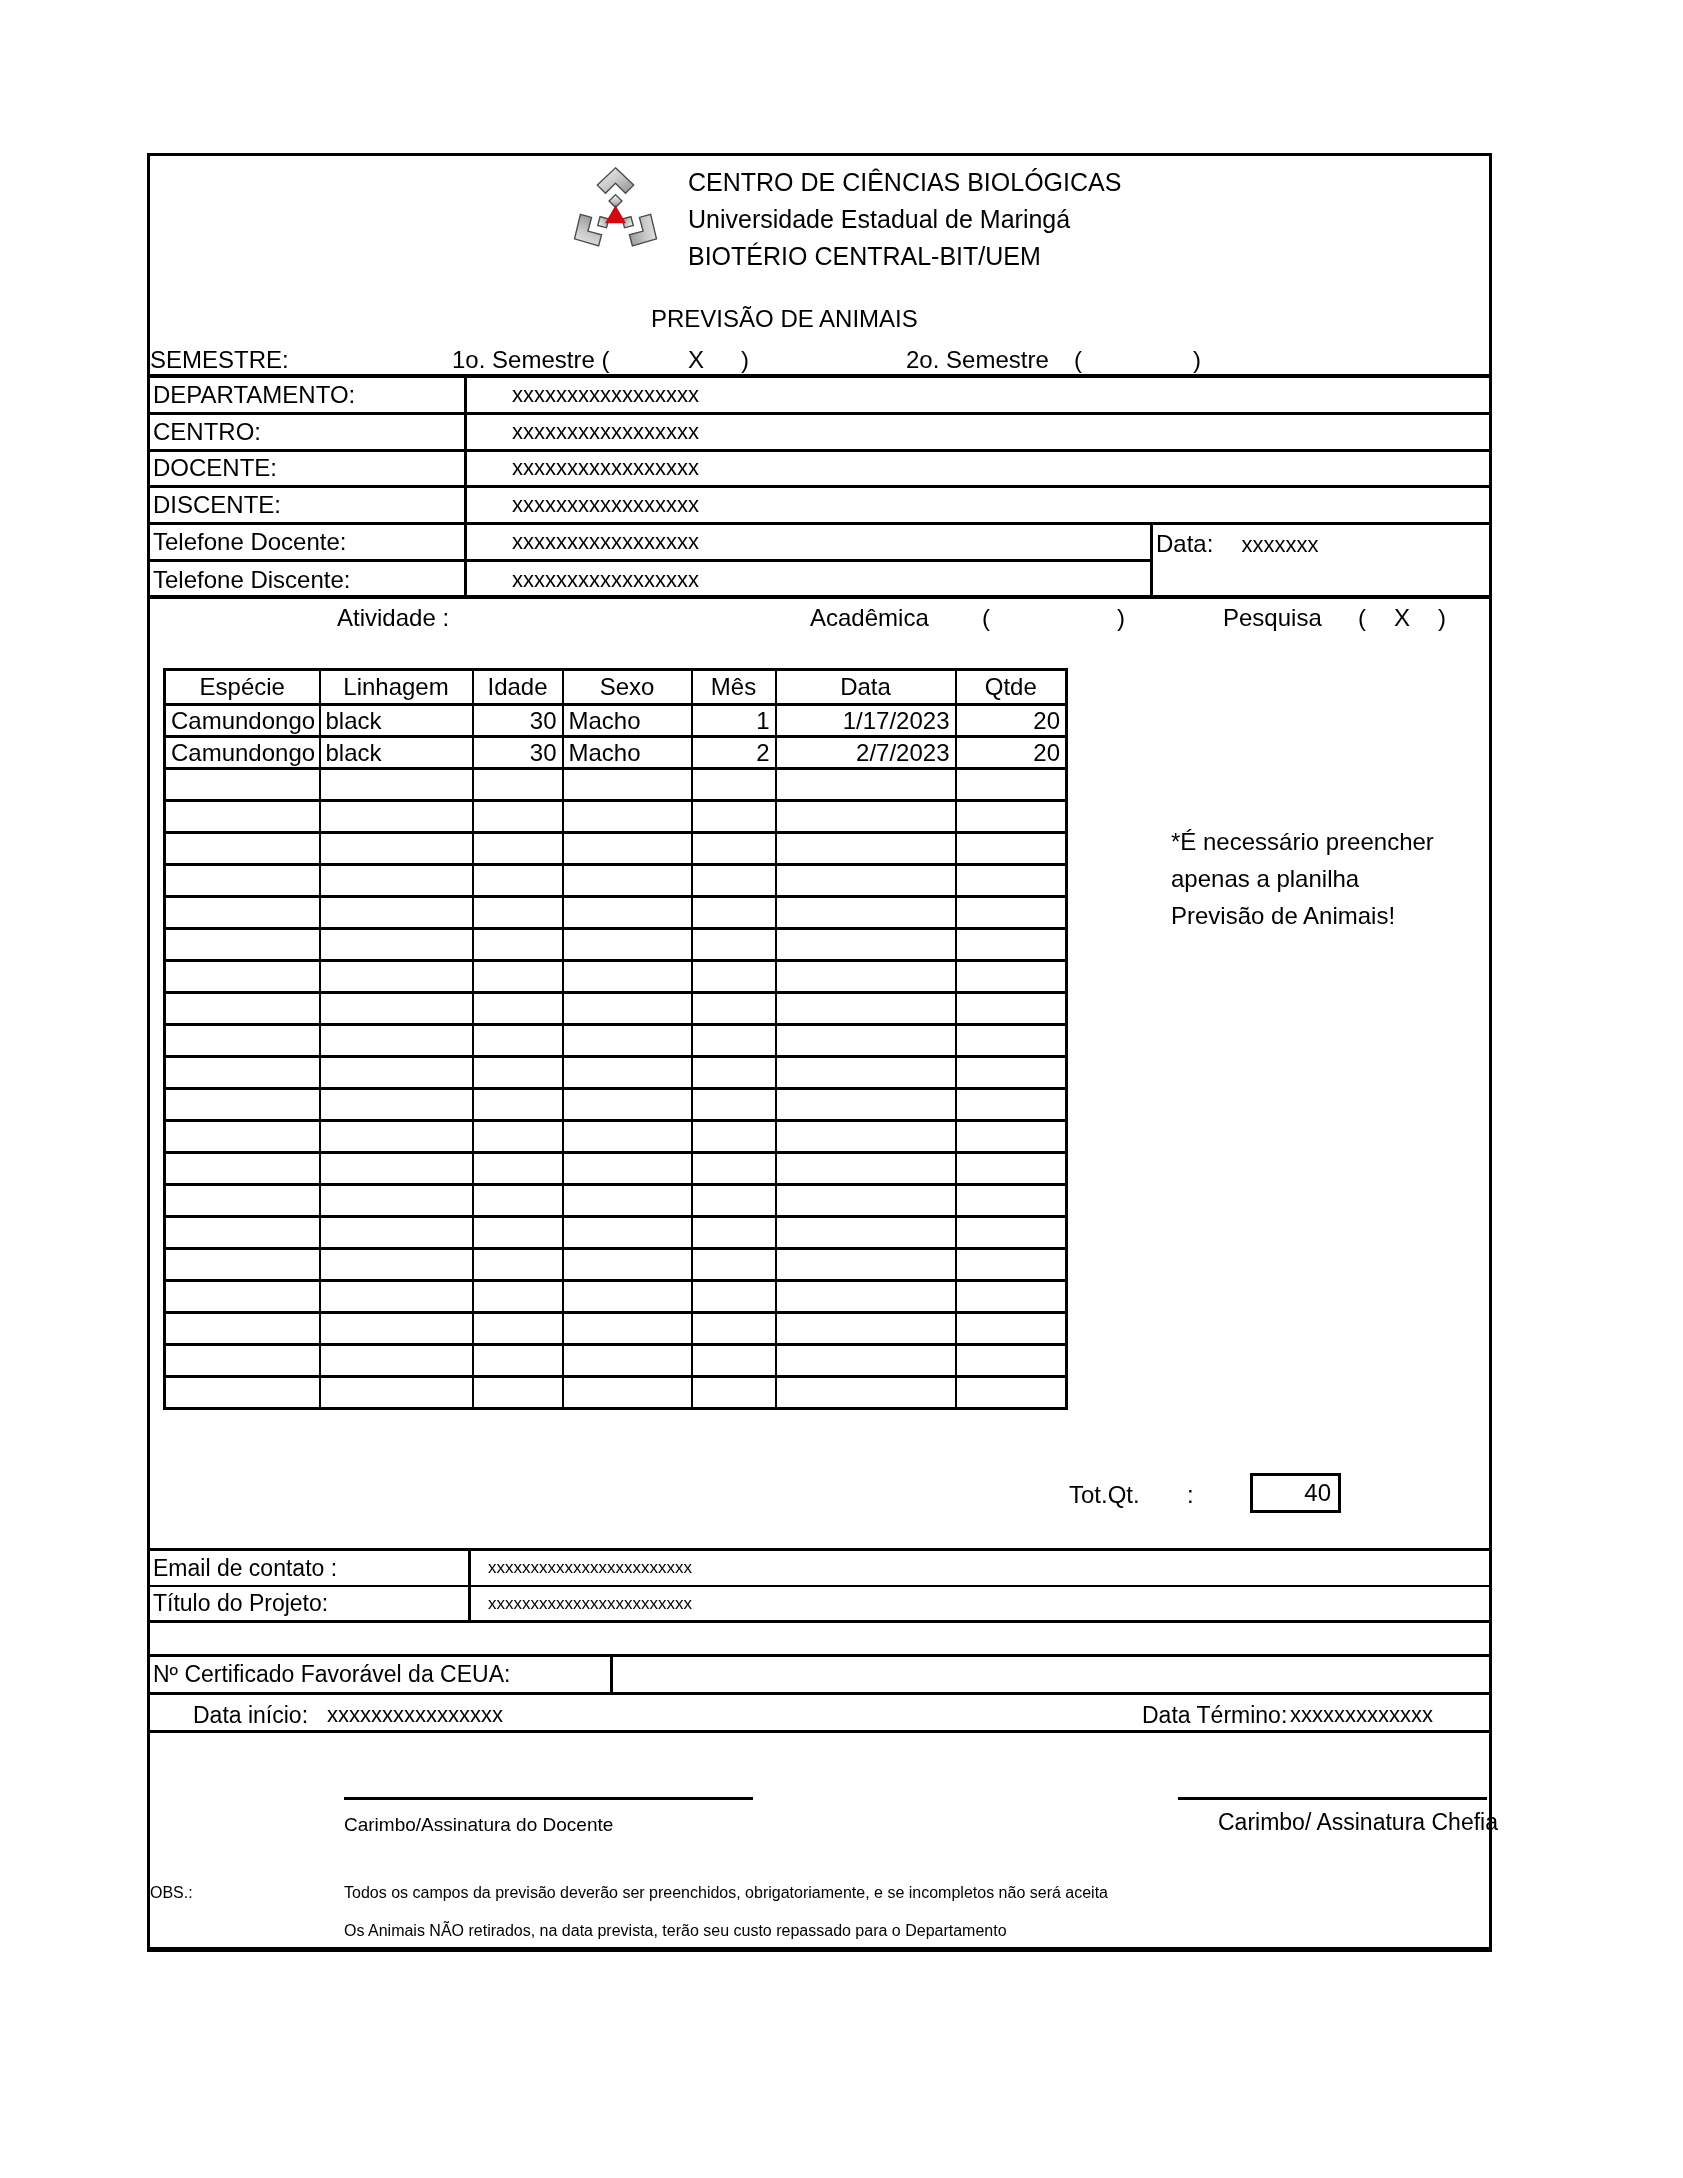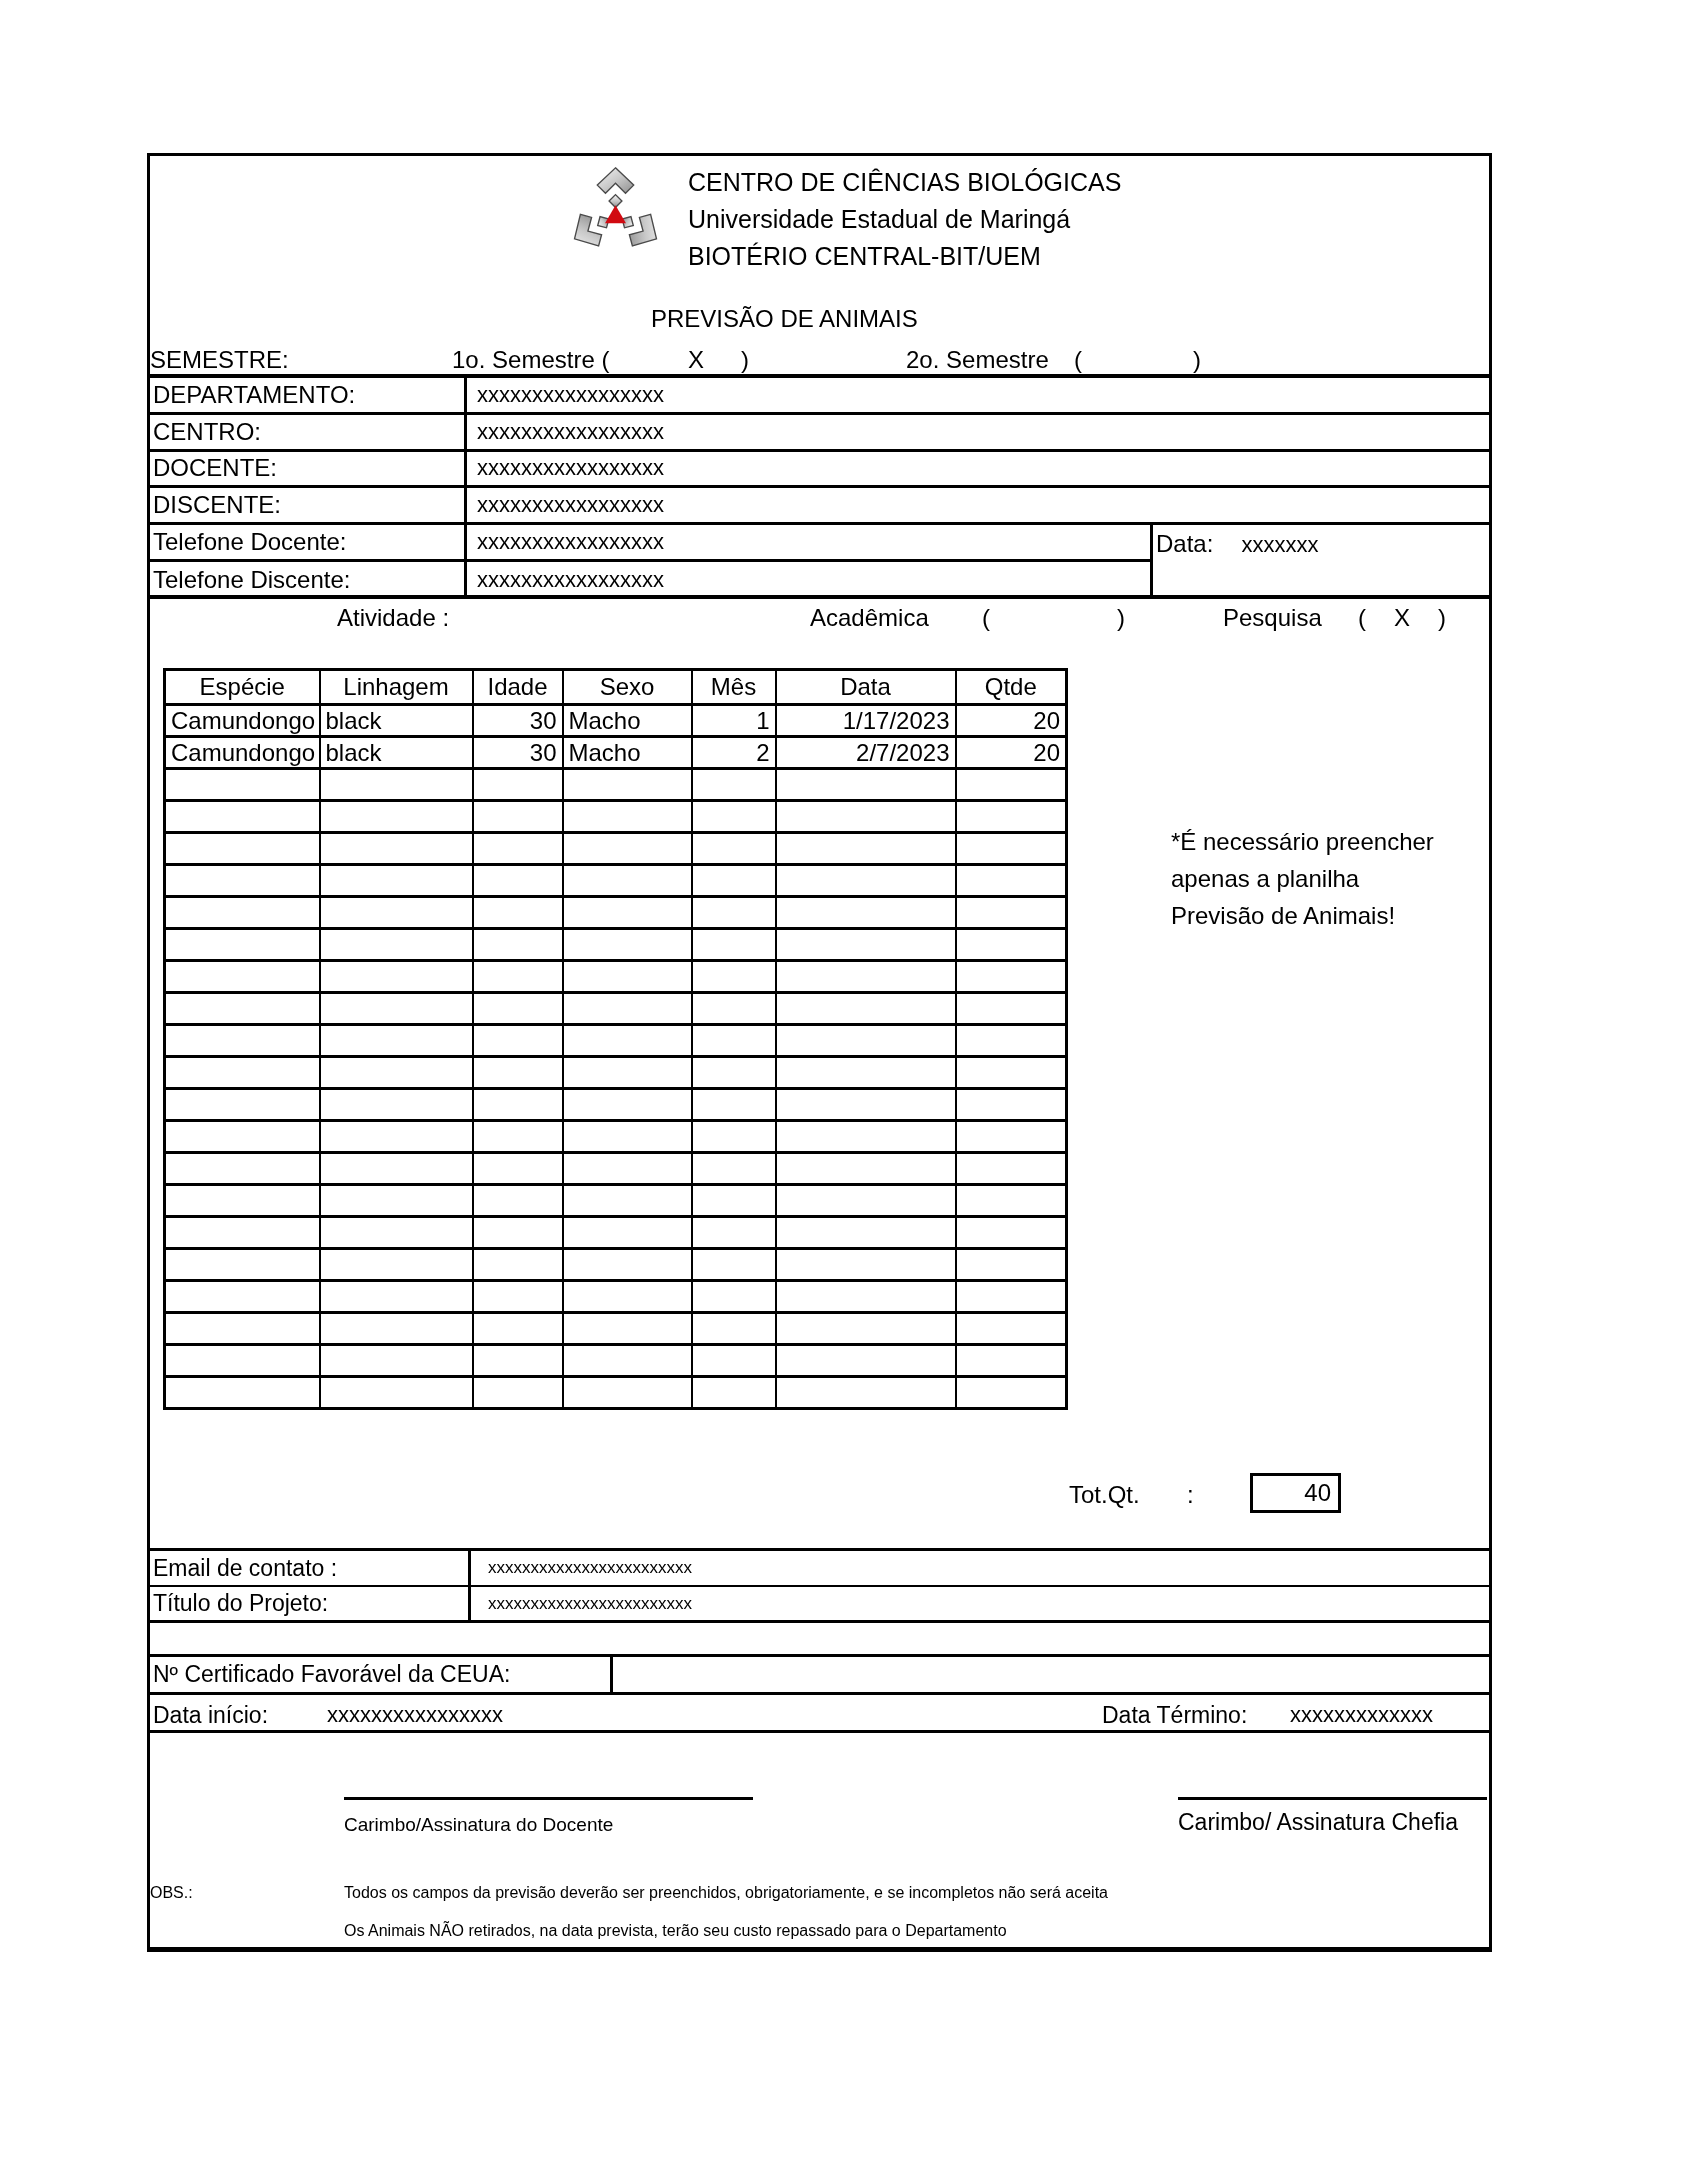--- a/index.html
+++ b/index.html
@@ -9,34 +9,34 @@
   .abs { position:absolute; white-space:nowrap; }
 
   
   .form-frame { position:absolute; left:147px; top:153px; width:1345px; height:1799px;
                 border:3px solid #000; border-bottom-width:5px; }
 
   
   .org-lines { position:absolute; left:688px; top:164px; font-size:25px; line-height:37px; }
   .form-title { position:absolute; left:651px; top:305px; font-size:24px; }
 
-  .f24 { font-size:24px; } .f23 { font-size:23px; } .f22 { font-size:22px; }
+  .f24 { font-size:24px; } .f23 { font-size:23px;margin-left:40px; } .f22 { font-size:22px; }
   .f19 { font-size:19px; } .f17 { font-size:16px; }
 
   
   .sem-row span { position:absolute; top:346px; font-size:24px; }
 
   .hdiv { position:absolute; left:147px; width:1345px; height:4px; background:#000; }
 
   
   .info-row { position:absolute; left:149px; width:1340px; height:37px;
               border-bottom:3px solid #000; display:flex; align-items:center; }
   .info-row .lbl { width:318px; border-right:3px solid #000; padding-left:4px;
                    font-size:24px; height:100%; display:flex; align-items:center; }
-  .info-row .val { flex:1; padding-left:10px; font-size:22px; }
+  .info-row .val { flex:1; padding-left:10px; font-size:22px;margin-left:35px; }
   .info-row.tel { width:1004px; border-right:3px solid #000; }
   .info-row.tel.last { border-bottom:none; }
   .data-cell { position:absolute; left:1156px; top:525px; width:333px; height:70px;
                font-size:24px; padding-top:5px; }
   .data-cell .dv { font-size:22px; margin-left:28px; }
 
   
   .ativ span { position:absolute; top:604px; font-size:24px; }
 
   

